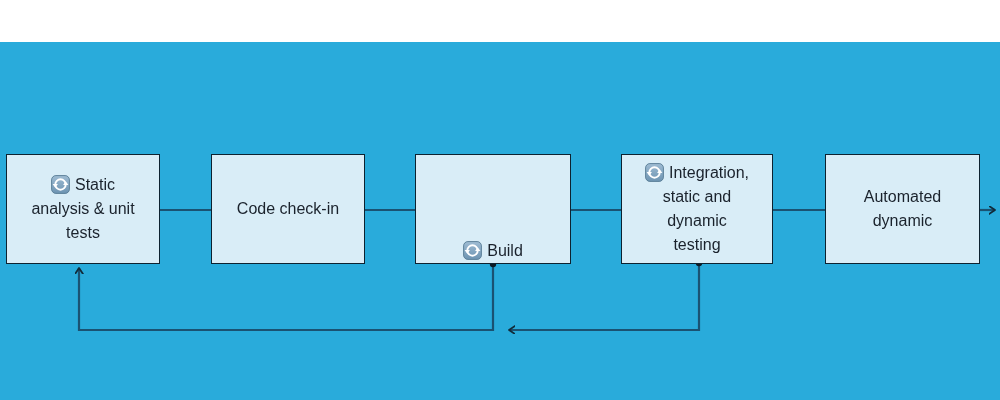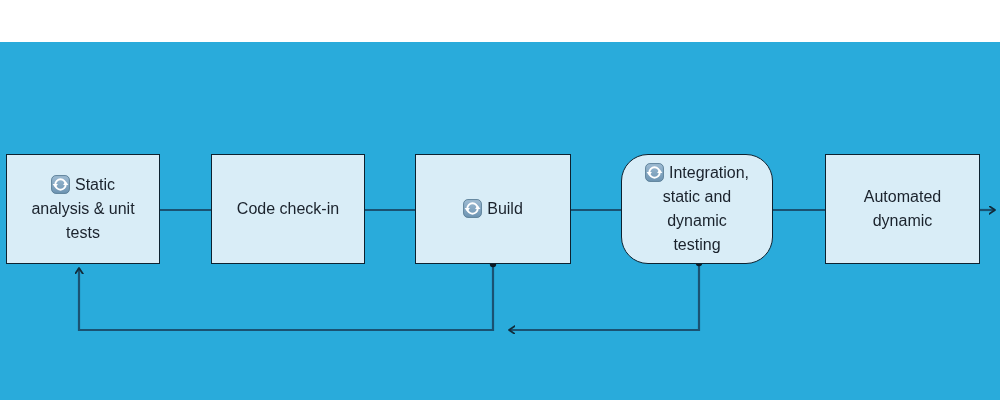--- a/index.html
+++ b/index.html
@@ -47,22 +47,22 @@
   }
   .emoji-icon {
     display: inline-block;
     width: 19px;
     height: 19px;
     vertical-align: -4px;
     margin-right: 5px;
   }
   .node-1 { left: 6px;   width: 154px; }
   .node-2 { left: 211px; width: 154px; }
-  .node-3 { left: 415px; width: 156px; }
-  .node-4 { left: 621px; width: 152px; border-radius: 27px; }
+  .node-3 { left: 415px; width: 156px; align-items: flex-end; }
+  .node-4 { left: 621px; width: 152px; }
   .node-5 { left: 825px; width: 155px; }
 </style>
 </head>
 <body>
 
 <div class="canvas">
 
   <svg class="edges-layer" width="1000" height="400" viewBox="0 0 1000 400" xmlns="http://www.w3.org/2000/svg">
     <defs>
       <marker id="chevron" markerUnits="userSpaceOnUse" markerWidth="12" markerHeight="12" refX="6" refY="4" orient="auto">

